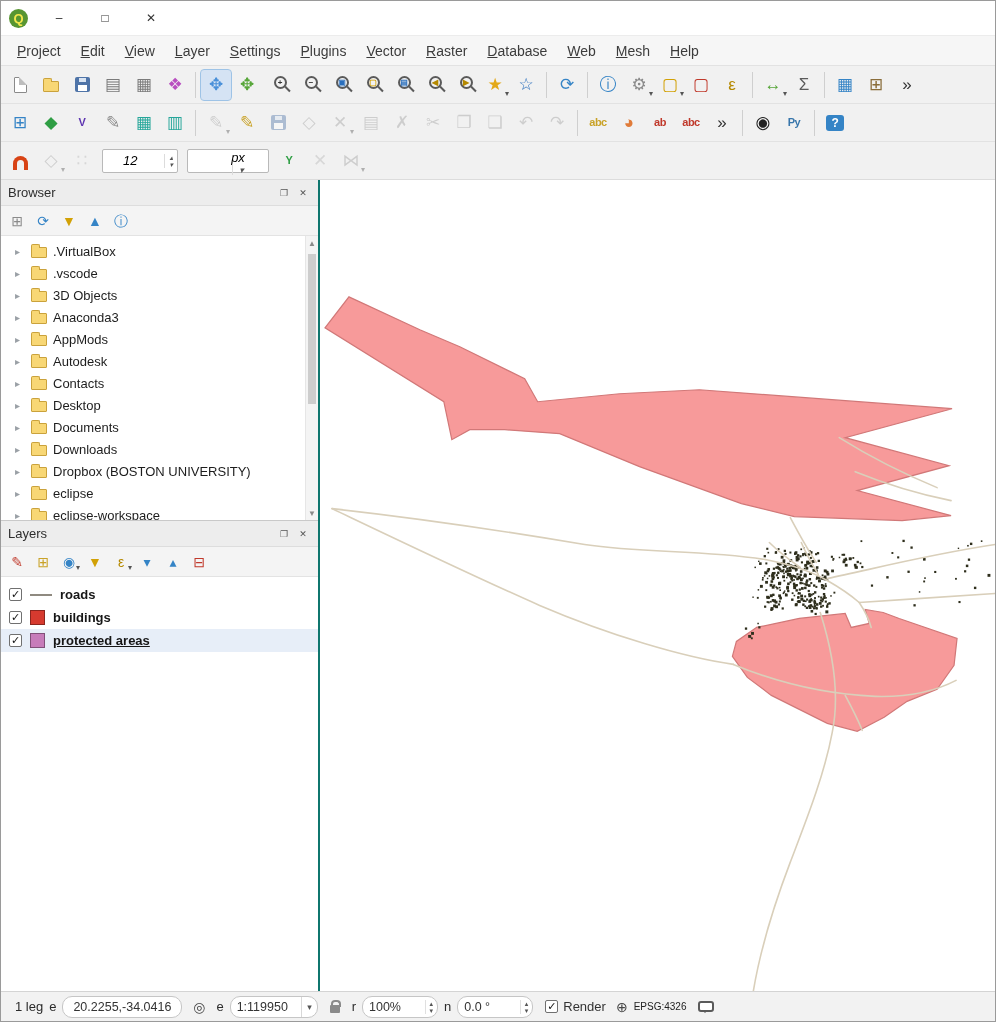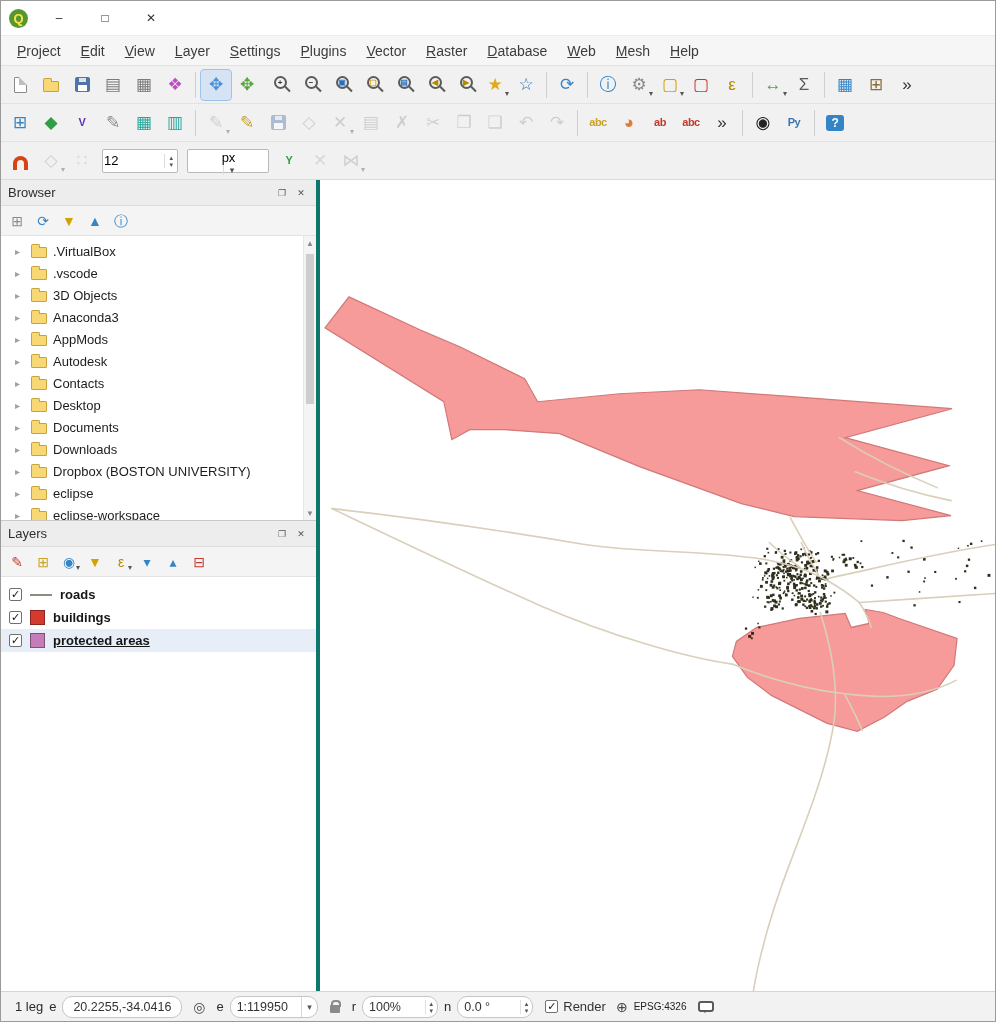--- a/index.html
+++ b/index.html
@@ -50,21 +50,21 @@
   .i-mag { width:13px; height:13px; border:2px solid #5a5a5a; border-radius:50%; position:relative;
            display:flex; align-items:center; justify-content:center; font-size:8px; font-weight:bold;
            margin:-4px -4px 0 0; }
   .i-mag::after { content:""; position:absolute; width:7px; height:2px; background:#5a5a5a;
                   bottom:-3px; right:-6px; transform:rotate(45deg); }
   .i-magnet { width:15px; height:14px; border:4px solid #d84315; border-bottom:none;
               border-radius:9px 9px 0 0; margin-top:5px; }
 
   
   .main { display:flex; height:812px; border-top:1px solid #dcdcdc; }
-  .left-col { width:319px; border-right:4px solid #0f766e; display:flex; flex-direction:column; background:#f0f0f0; }
+  .left-col { width:319px; border-right:2px solid #0f766e; display:flex; flex-direction:column; background:#f0f0f0; }
   .panel { display:flex; flex-direction:column; }
   .browser-panel { height:340px; }
   .layers-panel { flex:1; border-top:1px solid #c9c9c9; }
   .panel-header { height:26px; display:flex; align-items:center; padding:0 7px; background:#ededed;
                   border-bottom:1px solid #ddd; }
   .panel-header .ptitle { flex:1; font-size:13px; color:#2e2e2e; }
   .phdr-btn { width:16px; height:16px; border:none; background:none; font-size:9px; color:#555;
               display:flex; align-items:center; justify-content:center; padding:0; margin-left:3px; }
   .panel-tools { height:30px; display:flex; align-items:center; gap:2px; padding:0 4px;
                  background:#f4f4f4; border-bottom:1px solid #e3e3e3; }
@@ -124,22 +124,22 @@
   .lock-icon::before { content:""; position:absolute; top:-5px; left:1px; width:6px; height:5px;
                        border:2px solid #8a8a8a; border-bottom:none; border-radius:4px 4px 0 0; }
   .render { display:flex; align-items:center; gap:5px; margin-left:6px; font-size:13px; }
   .crs-icon { font-size:14px; color:#444; margin-left:4px; }
   .crs-label { font-size:10px; color:#222; }
   .balloon { width:16px; height:11px; background:#fff; border:2px solid #5a5a5a; border-radius:3px;
              position:relative; margin-left:6px; }
   .balloon::after { content:""; position:absolute; bottom:-6px; left:2px; border:3px solid transparent;
                     border-top-color:#5a5a5a; }
   .tb-spin, .tb-combo { display:flex; align-items:center; background:#fff; border:1px solid #b9b9b9;
-                        border-radius:2px; height:24px; padding-left:1px; margin:0 4px;
-                        justify-content:space-between; font-size:13px; }
+                        border-radius:2px; height:24px; padding-left:20px; margin:0 4px;
+                        justify-content:space-between; font-size:13px;font-style:italic; }
   .tb-spin { width:76px; }
   .tb-combo { width:82px;flex-direction:column; }
   .tb-spin .steps { display:flex; flex-direction:column; font-size:7px; line-height:7px; color:#555;
                     border-left:1px solid #dcdcdc; padding:0 4px; margin-left:6px; }
   .tb-combo .arrow { border-left:1px solid #dcdcdc; height:100%; display:flex; align-items:center;
                      padding:0 6px; font-size:9px; color:#555; margin-left:6px; }
 </style>
 </head>
 <body>
 

